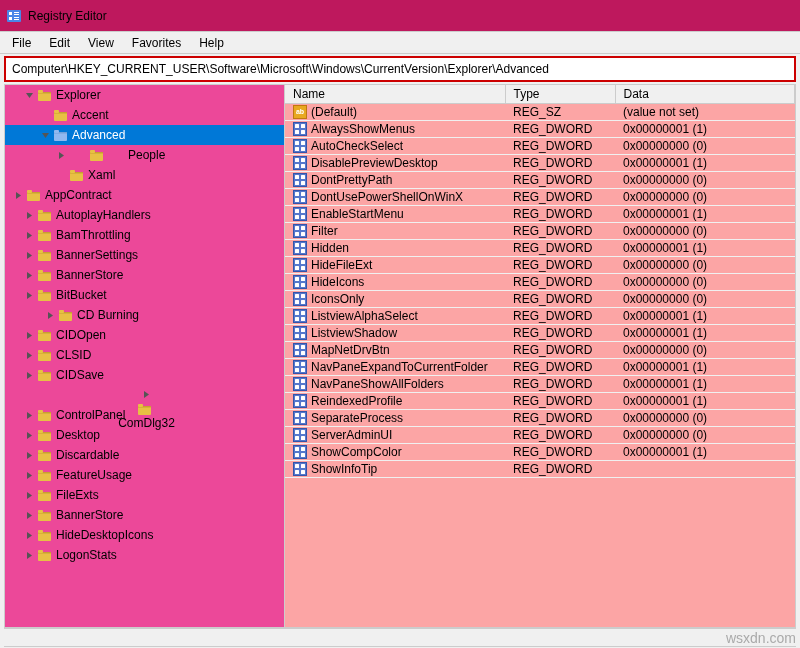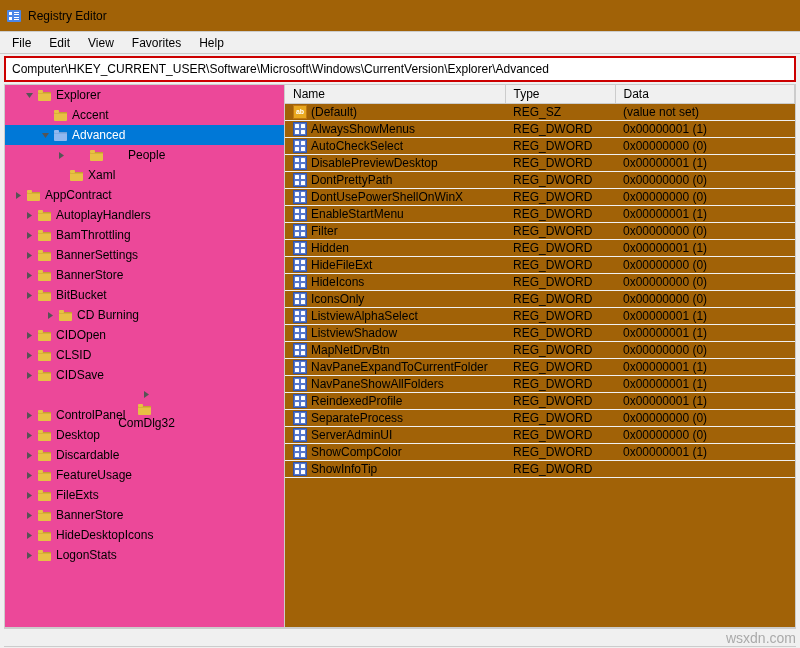--- a/index.html
+++ b/index.html
@@ -5,21 +5,21 @@
     * { margin: 0; padding: 0; box-sizing: border-box; }
     body {
       font-family: 'Segoe UI', Tahoma, Geneva, Verdana, sans-serif;
       font-size: 12px;
       background: #f0f0f0;
       width: 800px;
       height: 648px;
       overflow: hidden;
     }
     .title-bar {
-      background: #a16207;
+      background: #be185d;
       display: flex;
       align-items: center;
       padding: 4px 6px;
       gap: 6px;
       border-bottom: 1px solid #ccc;
       height: 32px;
     }
     .title-bar-icon {
       width: 16px;
       height: 16px;
@@ -106,21 +106,21 @@
       align-items: center;
       justify-content: center;
     }
     .folder-svg {
       width: 14px;
       height: 12px;
     }
     .data-pane {
       flex: 1;
       overflow-y: auto;
-      background: #a16207;
+      background: #fca5a5;
     }
     .data-table {
       width: 100%;
       border-collapse: collapse;
     }
     .data-table th {
       text-align: left;
       padding: 2px 8px;
       background: #f0f0f0;
       border-bottom: 1px solid #ccc;

